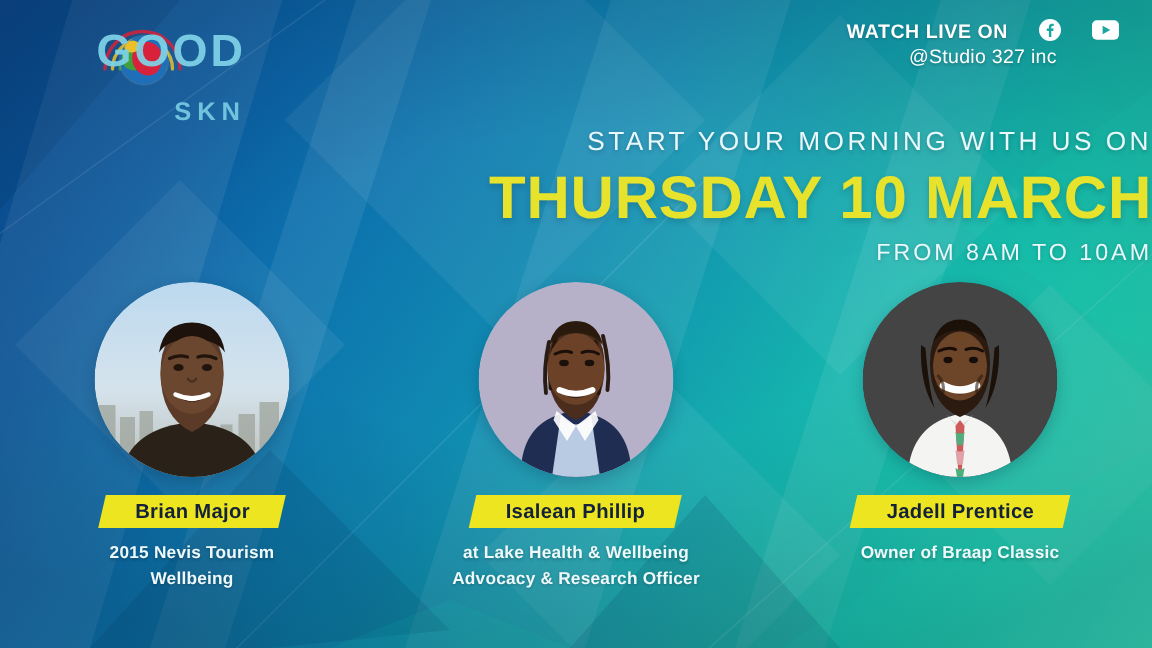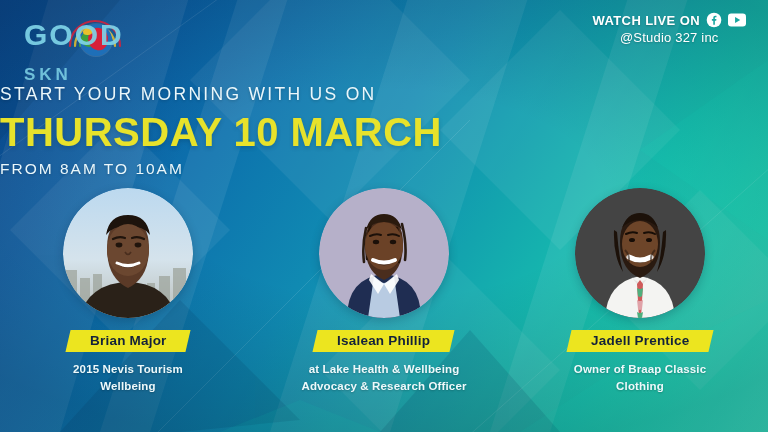--- a/index.html
+++ b/index.html
@@ -32,21 +32,21 @@
   .vignette {
     position:absolute; inset:0;
     background:radial-gradient(ellipse 70% 60% at 50% 45%, rgba(0,0,0,0) 40%, rgba(0,20,45,0.22) 100%);
     pointer-events:none;
   }
 
   
   .logo {
     position:absolute; left:24px; top:6px;
     width:140px; height:84px;
-    text-align:left;
+    text-align:right;
   }
   .logo-rays { position:absolute; left:40px; top:2px; width:62px; height:40px; }
   .logo-globe {
     position:absolute; left:56px; top:18px;
     width:32px; height:32px; border-radius:50%;
     overflow:hidden;
     background:#1e6fb8;
     box-shadow:0 0 0 1px rgba(255,255,255,0.12);
   }
   .logo-globe .isle-g {
@@ -78,33 +78,33 @@
     font-size:17px; font-weight:600; letter-spacing:4px;
     color:#7fd4e8; opacity:.85; line-height:1;
   }
 
   
   .watch {
     position:absolute; right:22px; top:12px;
     text-align:center; color:#ffffff;
   }
   .watch-row1 {
-    display:flex; align-items:center; justify-content:flex-end; gap:6px;
+    display:flex; align-items:center; justify-content:flex-end; gap:20px;
     font-size:13px; font-weight:700; letter-spacing:.4px;
     text-shadow:0 1px 2px rgba(0,0,0,.22);
   }
   .watch-row2 {
     margin-top:2px;
     font-size:13px; font-weight:400; letter-spacing:.2px;
     text-shadow:0 1px 2px rgba(0,0,0,.22);
   }
   .ic { display:inline-block; line-height:0; }
 
   
-  .headline { position:absolute; left:0; right:0; top:84px; text-align:left; }
+  .headline { position:absolute; left:0; right:0; top:84px; text-align:right; }
   .kicker {
     font-size:17.5px; font-weight:500; letter-spacing:2.3px;
     color:#eaf7fb; text-shadow:0 1px 3px rgba(0,0,0,.2);
   }
   .bigdate {
     margin-top:6px;
     font-size:40px; font-weight:800; letter-spacing:.5px;
     color:#e7e22b; line-height:1.05;
     text-shadow:0 2px 4px rgba(0,40,70,.22);
   }
@@ -345,18 +345,17 @@
             <path d="M50 62 q6 6 3 14" stroke="#2a1a10" stroke-width="2" fill="none" opacity=".6"></path>
             <path d="M80 62 q-6 6-3 14" stroke="#2a1a10" stroke-width="2" fill="none" opacity=".6"></path>
           </g>
         </svg>
       </div>
       <div class="badge-wrap">
         <div class="badge"><span>Jadell Prentice</span></div>
       </div>
       <div class="role">
         <div>Owner of Braap Classic</div>
-        <div>Clothing</div>
       </div>
     </div>
 
   </div>
 </div>
 
 </body></html>

